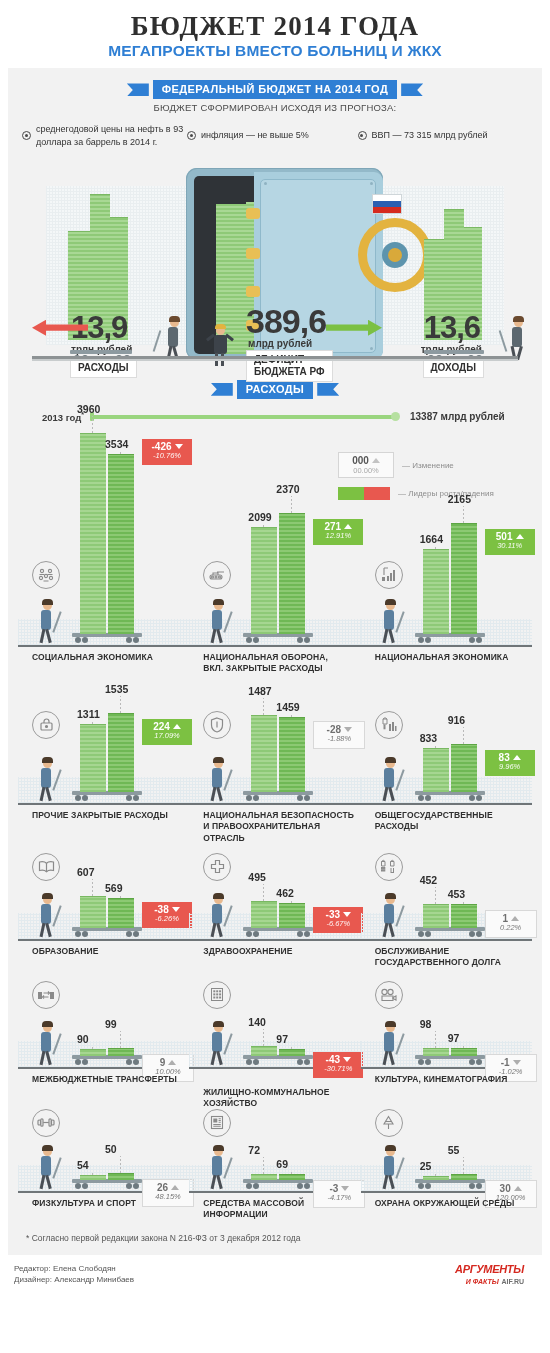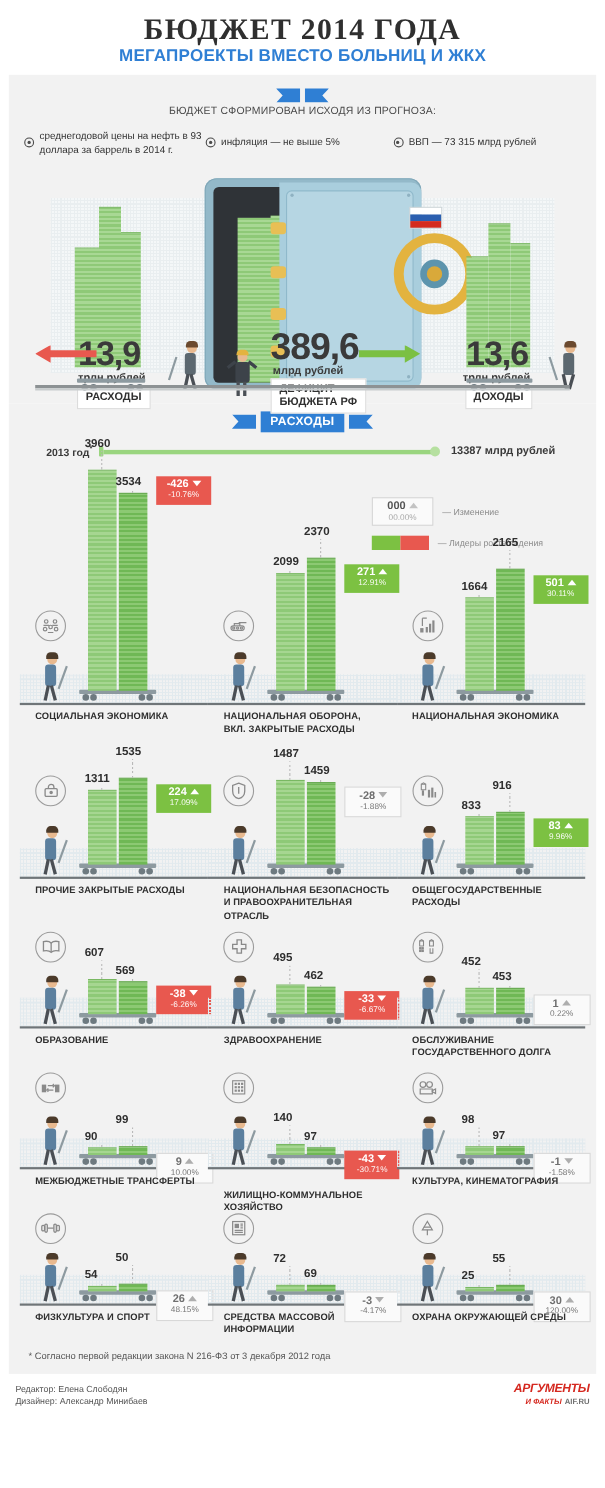--- a/index.html
+++ b/index.html
@@ -151,50 +151,51 @@
   .bar.dark{background:repeating-linear-gradient(0deg,#6fb855 0 2px,#8cc973 2px 4px);border-top:1px solid #5da544;}
   .bval{position:absolute;font-size:10.5px;font-weight:bold;color:#2f2f2f;white-space:nowrap;}
   .bstem{position:absolute;width:1px;
     background:repeating-linear-gradient(0deg,#b9b9b9 0 2px,transparent 2px 4px);}
 
   .badge{position:absolute;padding:3px 6px 4px 6px;text-align:center;min-width:38px;}
   .badge.up{background:#7cc142;color:#fff;}
   .badge.down{background:#e8584f;color:#fff;}
   .badge.flat{background:#fafafa;border:1px solid #d8d8d8;color:#6f6f6f;}
   .b-n{font-size:10px;font-weight:bold;line-height:1.05;white-space:nowrap;}
-  .b-p{font-size:7.5px;line-height:1.15;opacity:.95;}
+  .b-p{font-size:7.5px;line-height:1.15;opacity:.95;font-style:italic;}
   .tri{display:inline-block;width:0;height:0;margin-left:3px;vertical-align:1px;}
   .tri.t-up{border-left:4px solid transparent;border-right:4px solid transparent;border-bottom:5px solid currentColor;}
   .tri.t-dn{border-left:4px solid transparent;border-right:4px solid transparent;border-top:5px solid currentColor;}
   .badge.flat .tri{opacity:.55;}
 
   .clabel{position:absolute;font-size:8.5px;font-weight:bold;color:#2f2f2f;line-height:1.35;letter-spacing:.1px;}
 
   
   .note{font-size:8.5px;color:#555;padding:10px 18px 12px 18px;}
-  .footer{display:flex;justify-content:space-between;align-items:center;
-    padding:8px 14px 0 14px;font-size:8px;color:#555;line-height:1.45;}
+  .footer{display:flex;justify-content:space-between;align-items:flex-end;
+    padding:8px 26px 0 14px;font-size:8px;color:#555;line-height:1.45;}
   .logo{text-align:right;line-height:1;}
   .logo .l1{color:#d5281f;font-style:italic;font-weight:bold;font-size:11px;letter-spacing:-.3px;}
   .logo .l2{color:#d5281f;font-style:italic;font-weight:bold;font-size:11px;letter-spacing:-.3px;}
   .logo .l2 span{color:#6f6f6f;font-size:7px;font-style:normal;letter-spacing:0;}
 </style>
 </head>
 <body>
 
 <div class="page">
 
   <div class="title-wrap">
     <div class="main-title">БЮДЖЕТ 2014 ГОДА</div>
     <div class="sub-title">МЕГАПРОЕКТЫ ВМЕСТО БОЛЬНИЦ И ЖКХ</div>
   </div>
 
   <div class="panel">
     <div class="ribbon">
       <div class="rib-left"></div>
+      <div class="rib-body">ФЕДЕРАЛЬНЫЙ БЮДЖЕТ НА 2014 ГОД</div>
       <div class="rib-right"></div>
     </div>
     <div class="ribbon-sub">БЮДЖЕТ СФОРМИРОВАН ИСХОДЯ ИЗ ПРОГНОЗА:</div>
 
     <div class="assump">
       <div class="assump-col">
         <span class="bullet"></span>
         <span class="assump-txt">среднегодовой цены на нефть в 93 доллара за баррель в 2014 г.</span>
       </div>
       <div class="assump-col">
@@ -803,21 +804,21 @@
               <div class="handle" style="left:22px;top:10px;height:22px;transform:rotate(20deg);"></div>
             </div>
             <div class="bar" style="left:62px;top:73px;height:7px;bottom:auto;"></div>
             <div class="bar dark" style="left:90px;top:73px;height:7px;bottom:auto;"></div>
             <div class="bval" style="left:59px;top:43px;">98</div>
             <div class="bstem" style="left:74px;top:56px;height:17px;"></div>
             <div class="bval" style="left:87px;top:57px;">97</div>
             <div class="bstem" style="left:102px;top:70px;height:3px;"></div>
             <div class="badge flat" style="left:124px;top:79px;">
               <div class="b-n">-1<span class="tri t-dn"></span></div>
-              <div class="b-p">-1.58%</div>
+              <div class="b-p">-1.02%</div>
             </div>
             <div class="icon-c" style="left:14px;top:6px;">
               <svg width="17" height="14" viewBox="0 0 17 14" fill="none" stroke="currentColor" stroke-width="1.1">
                 <circle cx="4.5" cy="4" r="2.6"></circle>
                 <circle cx="10.5" cy="4" r="2.6"></circle>
                 <path d="M2 8h11v4.5H2z"></path>
                 <path d="M13 9.5l3-1.5v4l-3-1.5z"></path>
               </svg>
             </div>
             <div class="clabel" style="left:14px;top:99px;">КУЛЬТУРА, КИНЕМАТОГРАФИЯ</div>

